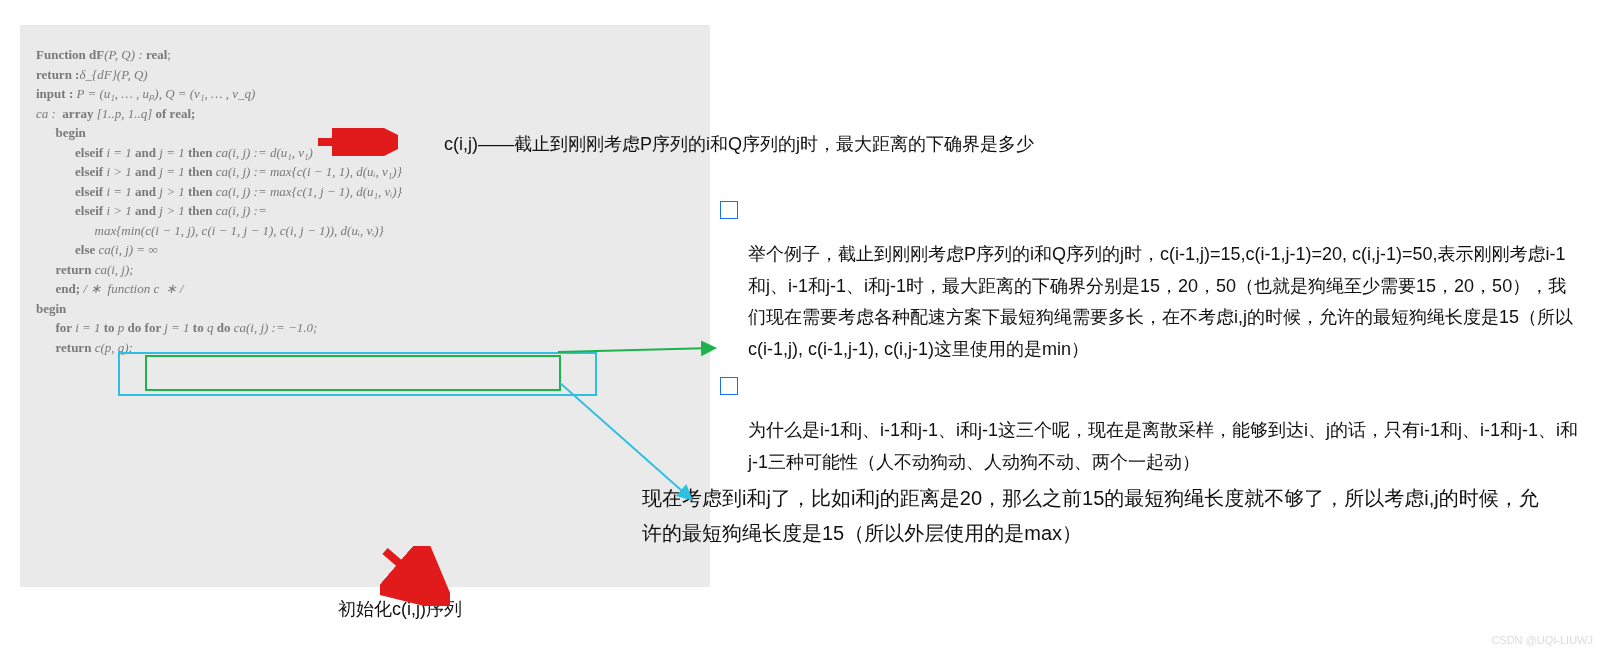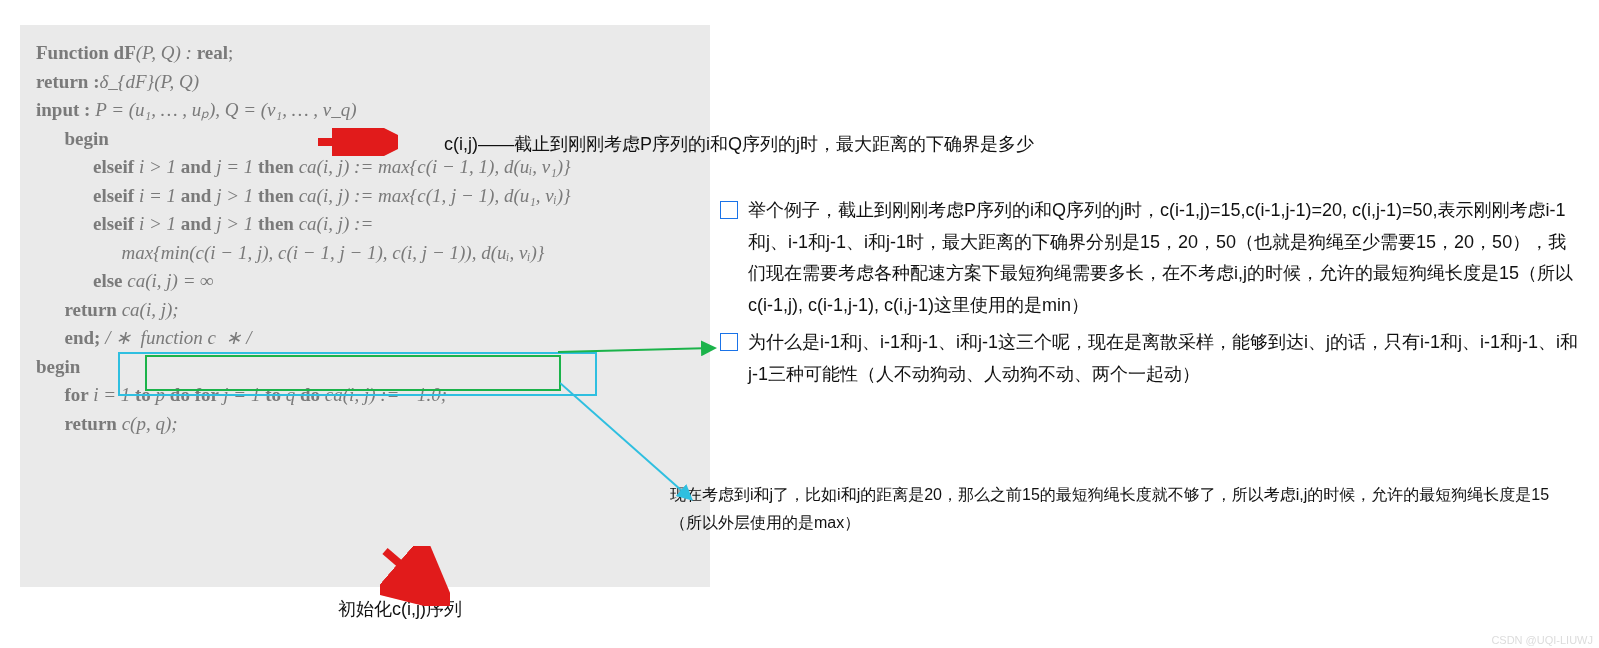--- a/index.html
+++ b/index.html
@@ -12,24 +12,24 @@
     position: relative;
     overflow: hidden;
   }
   .pseudocode {
     position: absolute;
     left: 20px;
     top: 25px;
     width: 690px;
     height: 562px;
     background: #eaeaea;
-    padding: 14px 16px;
+    padding: 20px 16px;
     box-sizing: border-box;
     font-family: "Times New Roman", serif;
-    font-size: 19px;
+    font-size: 13px;
     color: #7a7a7a;
     line-height: 1.5;
   }
   .pseudocode .ln { white-space: pre; }
   .b { font-weight: bold; color: #7a7a7a; }
   .i { font-style: italic; }
 
   .annotation-top {
     position: absolute;
     left: 444px;
@@ -61,27 +61,27 @@
   }
   .checkbox {
     display: inline-block;
     width: 16px;
     height: 16px;
     border: 1.5px solid #1a73e8;
     margin-right: 10px;
     margin-top: 6px;
     flex-shrink: 0;
   }
-  .note-text { flex: 1; }
+  .note-text { flex: 1; margin-top: 44px; }
   .bottom-note {
     position: absolute;
-    left: 670px;
+    left: 642px;
     top: 481px;
     width: 900px;
-    font-size: 16px;
+    font-size: 20px;
     color: #111;
     line-height: 1.75;
   }
 
   
   .arrow-red-1 {
     position: absolute;
     left: 318px;
     top: 128px;
     width: 80px;
@@ -136,21 +136,23 @@
     color: #dcdcdc;
   }
 </style>
 </head>
 <body>
 
 <div class="pseudocode">
   <div class="ln"><span class="b">Function dF</span><span class="i">(P, Q) : </span><span class="b">real</span><span>;</span></div>
   <div class="ln"><span class="b">return :</span><span class="i">δ_{dF}(P, Q)</span></div>
   <div class="ln"><span class="b">input : </span><span class="i">P = (u₁, … , uₚ), Q = (v₁, … , v_q)</span></div>
+  <div class="ln"><span class="i">ca :  </span><span class="b">array </span><span class="i">[1..p, 1..q] </span><span class="b">of real;</span></div>
   <div class="ln b">      begin</div>
+  <div class="ln"><span class="b">            elseif </span><span class="i">i = 1 </span><span class="b">and </span><span class="i">j = 1 </span><span class="b">then </span><span class="i">ca(i, j) := d(u₁, v₁)</span></div>
   <div class="ln"><span class="b">            elseif </span><span class="i">i &gt; 1 </span><span class="b">and </span><span class="i">j = 1 </span><span class="b">then </span><span class="i">ca(i, j) := max{c(i − 1, 1), d(uᵢ, v₁)}</span></div>
   <div class="ln"><span class="b">            elseif </span><span class="i">i = 1 </span><span class="b">and </span><span class="i">j &gt; 1 </span><span class="b">then </span><span class="i">ca(i, j) := max{c(1, j − 1), d(u₁, vᵢ)}</span></div>
   <div class="ln"><span class="b">            elseif </span><span class="i">i &gt; 1 </span><span class="b">and </span><span class="i">j &gt; 1 </span><span class="b">then </span><span class="i">ca(i, j) :=</span></div>
   <div class="ln i">                  max{min(c(i − 1, j), c(i − 1, j − 1), c(i, j − 1)), d(uᵢ, vᵢ)}</div>
   <div class="ln"><span class="b">            else </span><span class="i">ca(i, j) = ∞</span></div>
   <div class="ln"><span class="b">      return </span><span class="i">ca(i, j);</span></div>
   <div class="ln"><span class="b">      end; </span><span class="i">/ ∗  function c  ∗ /</span></div>
   <div class="ln b">begin</div>
   <div class="ln"><span class="b">      for </span><span class="i">i = 1 </span><span class="b">to </span><span class="i">p </span><span class="b">do for </span><span class="i">j = 1 </span><span class="b">to </span><span class="i">q </span><span class="b">do </span><span class="i">ca(i, j) := −1.0;</span></div>
   <div class="ln"><span class="b">      return </span><span class="i">c(p, q);</span></div>

